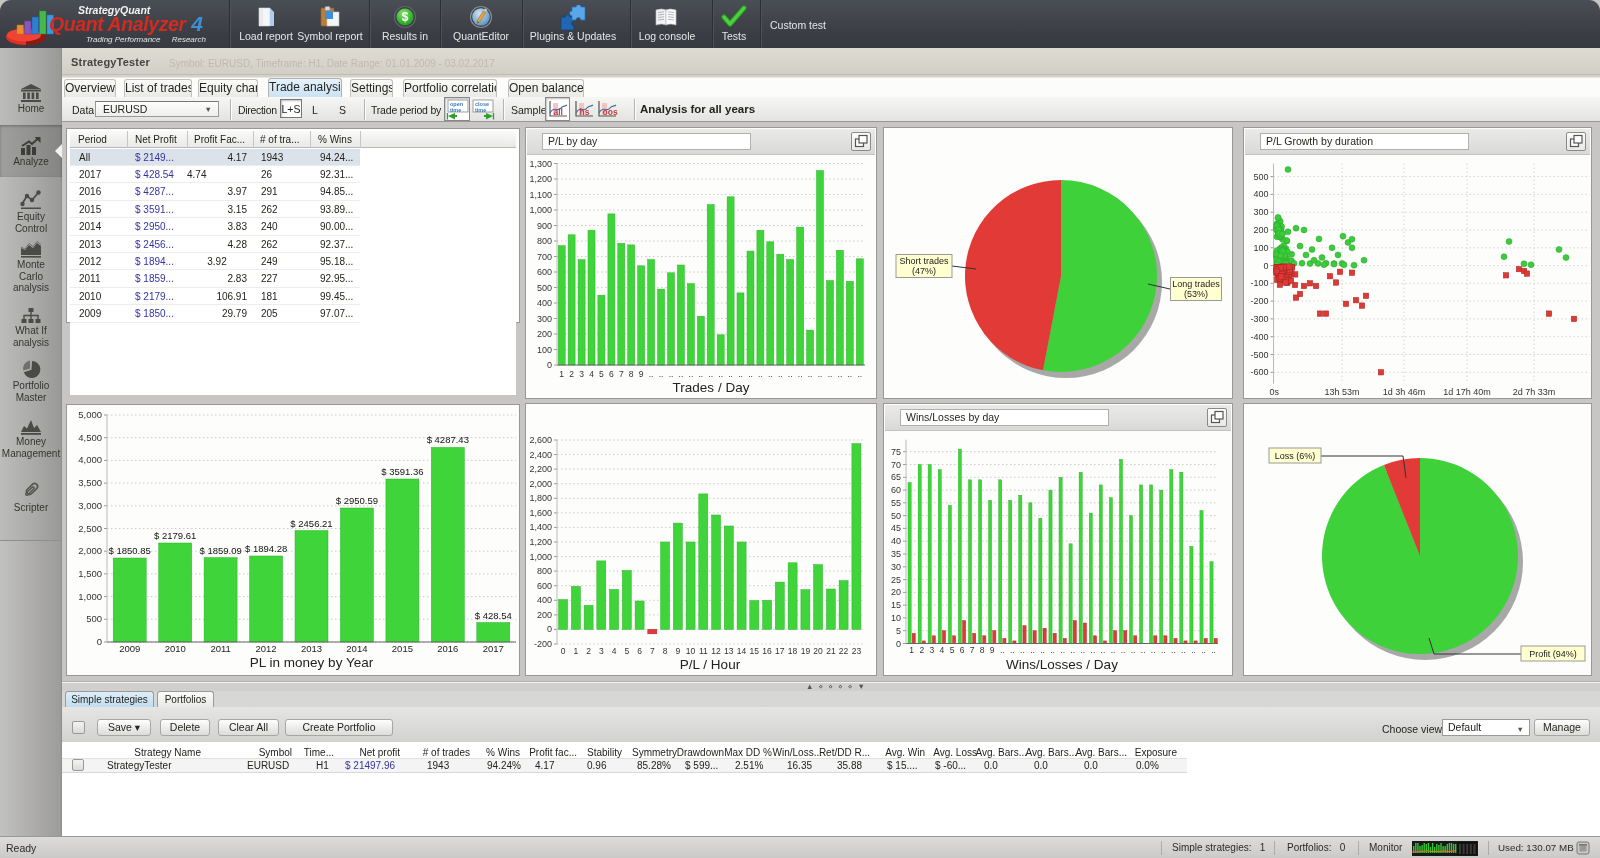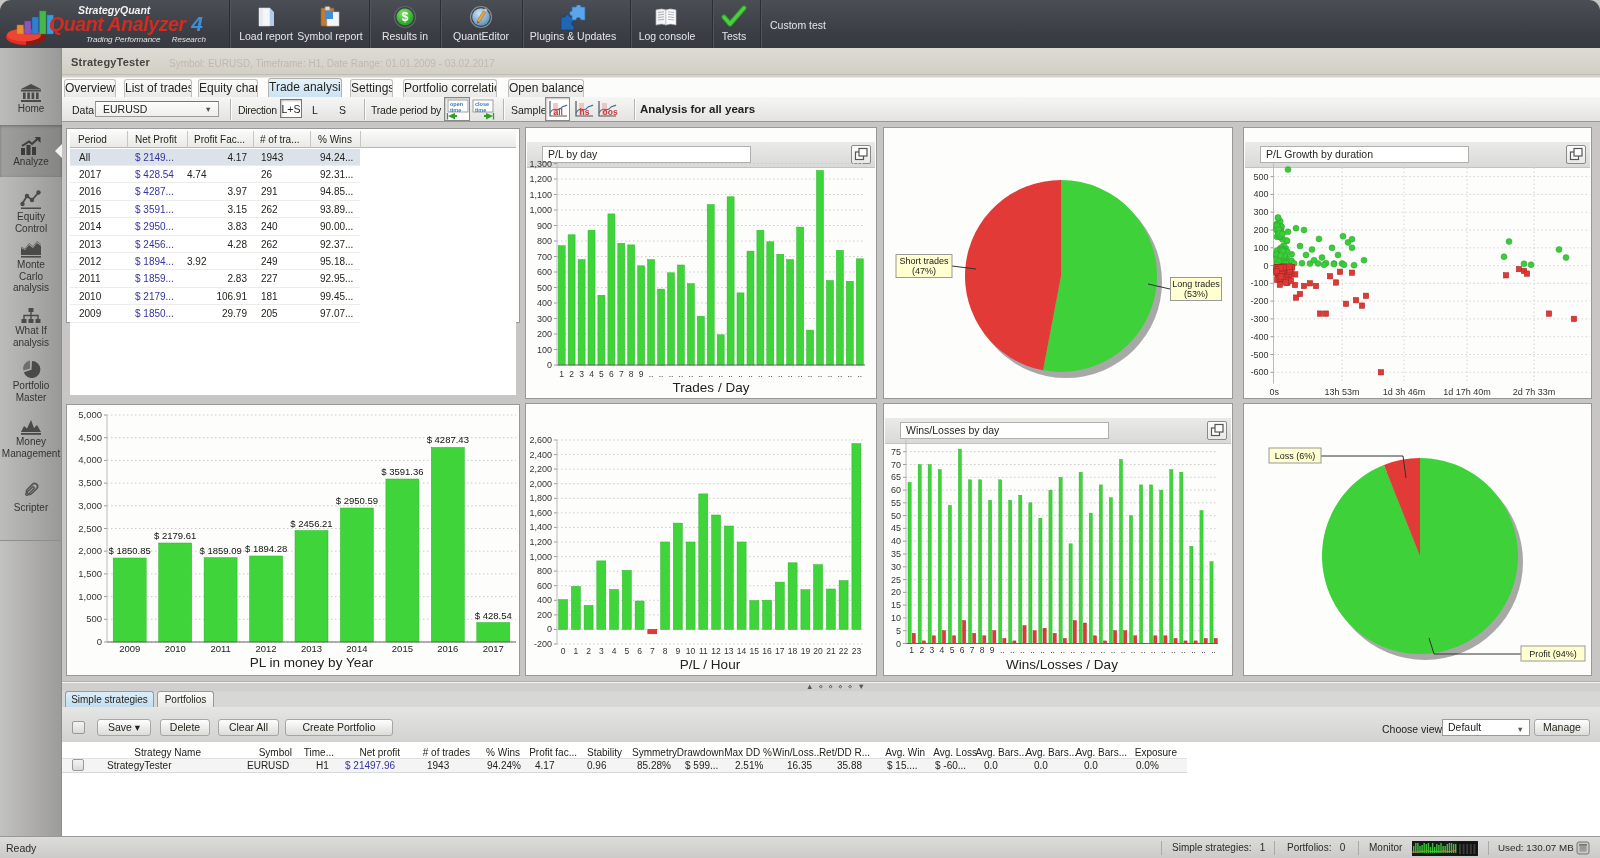--- a/index.html
+++ b/index.html
@@ -17,21 +17,21 @@
 #titlebar{left:62px;top:48px;width:1538px;height:27px;background:linear-gradient(#dedbd3,#d2cfc6);border-bottom:1px solid #bfbcb3;}
 #titletext{position:absolute;left:9px;top:8px;font-size:11px;font-weight:bold;color:#45443f;letter-spacing:0.2px;}
 #subtitle{position:absolute;left:107px;top:10px;font-size:10px;color:#bfbaaf;}
 #tabstrip{left:62px;top:75px;width:1538px;height:22px;background:linear-gradient(#d4d1c8 0,#d4d1c8 2px,#fcfcfb 3px,#fcfcfb);}
 .tab{white-space:nowrap;overflow:hidden;position:absolute;top:4px;height:18px;border:1px solid #c0c0be;border-bottom:none;border-radius:3px 3px 0 0;background:linear-gradient(#fbfbfa,#e9e9e7);font-size:12px;color:#26261f;text-align:center;line-height:16px;}
 .tab.sel{background:linear-gradient(#e6f2fb,#cbe2f4);height:19px;top:3px;border-color:#b2b2b0;}
 #toolbar2{left:62px;top:97px;width:1538px;height:25px;background:linear-gradient(#f6f6f4,#e3e3e1);border-bottom:1px solid #98989a;}
 .t2sep{position:absolute;top:2px;width:1px;height:21px;background:#b4b4b2;box-shadow:1px 0 0 #fcfcfa;}
 .t2lbl{position:absolute;top:7px;font-size:10.5px;color:#23231d;}
 .panel{position:absolute;background:#fdfdfc;border:1px solid #98989a;}
-.phead{position:absolute;left:1px;top:1px;right:1px;height:26px;background:linear-gradient(#eaeae8,#d9d9d7);border-bottom:1px solid #c2c2c0;margin-top:13px;}
+.phead{position:absolute;left:1px;top:1px;right:1px;height:26px;background:linear-gradient(#eaeae8,#d9d9d7);border-bottom:1px solid #c2c2c0;}
 .ptitle{position:absolute;left:15px;top:4px;width:209px;height:17px;background:#fff;border:1px solid #b0b0ae;font-size:10.5px;color:#26261f;line-height:15px;padding-left:5px;}
 .pcopy{position:absolute;right:4px;top:3px;width:20px;height:19px;background:linear-gradient(#fdfdfd,#e8e8e6);border:1px solid #8a8a88;border-radius:2px;}
 #pager{left:806px;top:682px;width:70px;height:9px;font-size:7.5px;color:#555;letter-spacing:1.5px;}
 #botpanel{left:62px;top:691px;width:1538px;height:145px;background:#d7d7d5;}
 .btab{white-space:nowrap;overflow:hidden;position:absolute;top:0px;height:16px;border:1px solid #9a9a98;border-bottom:none;border-radius:3px 3px 0 0;font-size:10px;color:#26261f;text-align:center;line-height:15px;background:linear-gradient(#fbfbfa,#e9e9e7);}
 .btab.sel{background:linear-gradient(#ddeef9,#c2ddf0);}
 #bottoolbar{position:absolute;left:0;top:16px;width:1538px;height:35px;background:linear-gradient(#e5e5e3,#d2d2d0);}
 .butn{position:absolute;top:12px;height:17px;border:1px solid #a6a6a4;border-radius:3px;background:linear-gradient(#fefefe,#dcdcda);font-size:10.5px;color:#26261f;text-align:center;line-height:15px;}
 .cbox{position:absolute;width:13px;height:13px;border:1px solid #9a9a98;border-radius:2px;background:linear-gradient(#f4f4f2,#dadad8);}
 #bottable{position:absolute;left:0;top:51px;width:1538px;height:94px;background:#fff;}
@@ -325,21 +325,21 @@
         <div class="abs" style="left:0;top:105.0px;width:290px;height:17px;background:#fff;border-bottom:1px solid #ececea">
           <div class="abs" style="left:9px;top:2.5px">2013</div>
           <div class="abs" style="left:65px;top:2.5px;color:#3434a0">$ 2456...</div>
           <div class="abs" style="left:117px;top:2.5px;width:60px;text-align:right">4.28</div>
           <div class="abs" style="left:191px;top:2.5px">262</div>
           <div class="abs" style="left:250px;top:2.5px">92.37...</div>
         </div>
         <div class="abs" style="left:0;top:122.4px;width:290px;height:17px;background:#fff;border-bottom:1px solid #ececea">
           <div class="abs" style="left:9px;top:2.5px">2012</div>
           <div class="abs" style="left:65px;top:2.5px;color:#3434a0">$ 1894...</div>
-          <div class="abs" style="left:117px;top:2.5px;width:60px;text-align:left">3.92</div>
+          <div class="abs" style="left:117px;top:2.5px;width:60px;text-align:center">3.92</div>
           <div class="abs" style="left:191px;top:2.5px">249</div>
           <div class="abs" style="left:250px;top:2.5px">95.18...</div>
         </div>
         <div class="abs" style="left:0;top:139.8px;width:290px;height:17px;background:#fff;border-bottom:1px solid #ececea">
           <div class="abs" style="left:9px;top:2.5px">2011</div>
           <div class="abs" style="left:65px;top:2.5px;color:#3434a0">$ 1859...</div>
           <div class="abs" style="left:117px;top:2.5px;width:60px;text-align:right">2.83</div>
           <div class="abs" style="left:191px;top:2.5px">227</div>
           <div class="abs" style="left:250px;top:2.5px">92.95...</div>
         </div>

